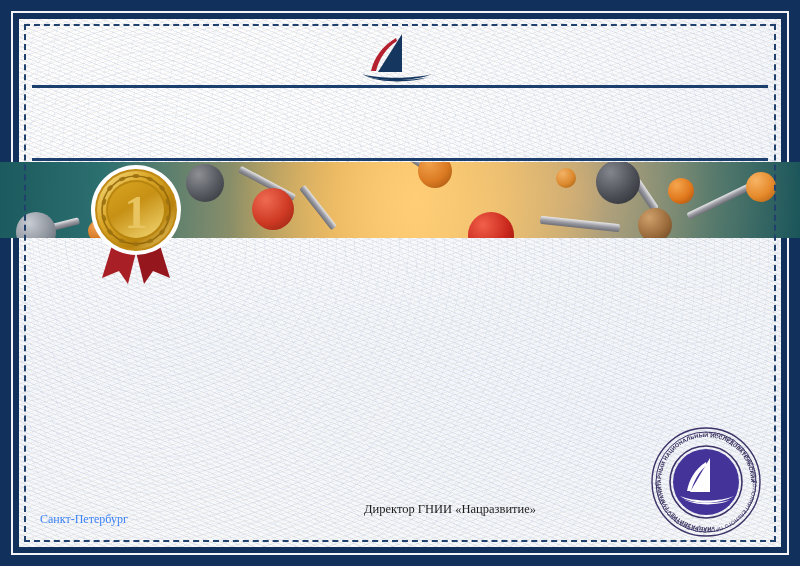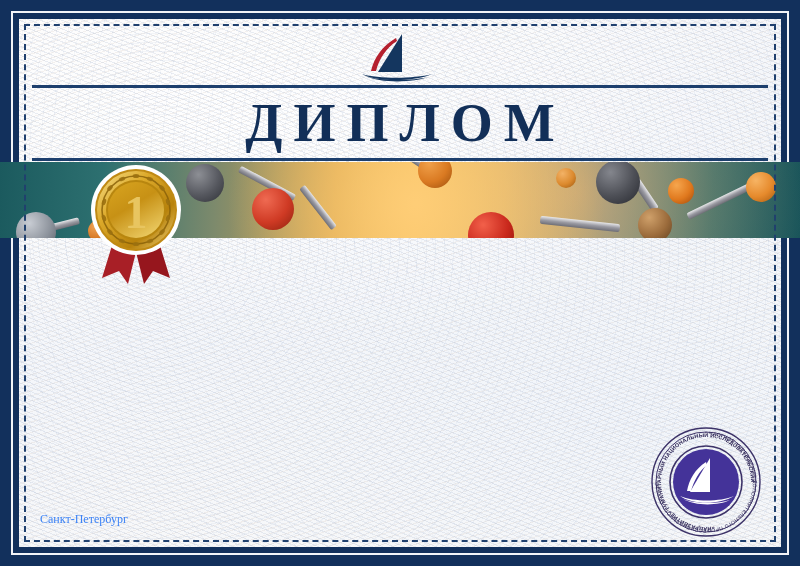--- a/index.html
+++ b/index.html
@@ -235,21 +235,20 @@
     <svg width="96" height="52" viewBox="0 0 96 52">
       <path d="M50 2 L50 40 L26 40 Z" fill="#14365f"></path>
       <path d="M44 6 C30 14 22 26 19 39 L24 39 C27 27 34 16 45 9 Z" fill="#b5202e"></path>
       <path d="M10 42 C24 50 62 50 80 42 C62 47 26 47 10 42 Z" fill="#14365f"></path>
       <path d="M13 44 C28 51 60 51 76 45 C60 49 28 49 13 44 Z" fill="#14365f"></path>
     </svg>
   </div>
 
   <div class="rule rule-top"></div>
 
-  <div class="title">ДИПЛОМ</div>
 
   <div class="rule rule-bottom"></div>
 
   <div class="medal">
     <svg width="96" height="132" viewBox="0 0 96 132">
       <path d="M30 68 L14 120 L31 113 L40 126 L52 78 Z" fill="#a81f26"></path>
       <path d="M66 68 L82 120 L65 113 L56 126 L44 78 Z" fill="#96161d"></path>
       <circle cx="48" cy="52" r="45" fill="#ffffff"></circle>
       <circle cx="48" cy="52" r="41" fill="#c08a14"></circle>
       <circle cx="48" cy="52" r="39" fill="url(#goldOuter)"></circle>
@@ -315,15 +314,16 @@
         <path d="M33 73 C45 80 68 80 80 74 C68 78 45 78 33 73 Z" fill="#ffffff"></path>
       </g>
     </svg>
   </div>
 
   <div class="dashed-border"></div>
 
   <div class="city">Санкт-Петербург</div>
 
   <div class="signature">
+    <div>Директор ГНИИ «Нацразвитие»</div>
   </div>
 
 </div>
 
 </body></html>

